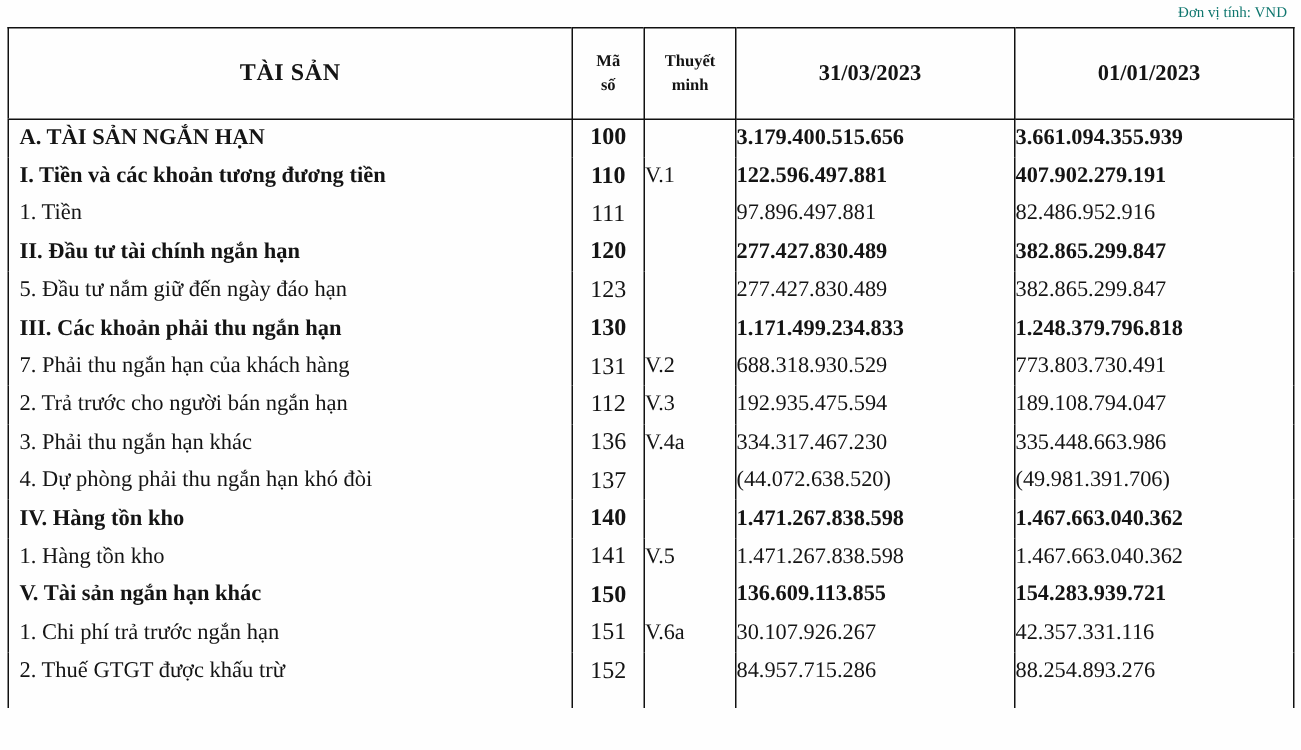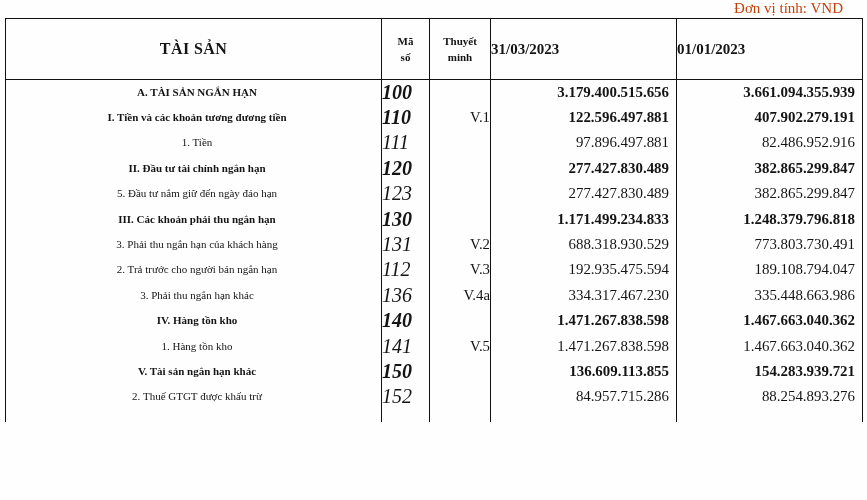--- a/index.html
+++ b/index.html
@@ -21,25 +21,25 @@
     position: relative;
     width: 867px;
     height: 500px;
     background: #fefefe;
   }
 
   
   .unit-caption {
     position: absolute;
     top: 0px;
-    right: 24px;
-    font-size: 15px;
+    right: 9px;
+    font-size: 10px;
     line-height: 17px;
     white-space: nowrap;
-    color: #c2410c;
+    color: #0f766e;
   }
 
   
   .sheet {
     position: absolute;
     left: 5px;
     top: 18px;
     width: 857px;
     border-collapse: collapse;
     table-layout: fixed;
@@ -64,41 +64,41 @@
   
   thead tr { height: 61px; }
   thead th {
     border-bottom: 1.6px solid #111;
     font-weight: bold;
     font-size: 15.5px;
     line-height: 16.5px;
   }
   th.h-name { text-align: center; font-size: 16px; letter-spacing: .4px; }
   th.h-code, th.h-note { text-align: center; font-size: 11px; }
-  th.h-val  { text-align: left; padding-right: 7px; font-size: 15px; }
+  th.h-val  { text-align: center; padding-right: 7px; font-size: 15px; }
 
   
   tbody tr { height: 25.4px; }
   td.t-name {
-    text-align: center;
+    text-align: left;
     padding-left: 7px;
-    font-size: 11px;
+    font-size: 15px;
     line-height: 19px;
     white-space: nowrap;
   }
   td.t-code {
-    font-size: 20px;
-    font-style: italic;
+    text-align: center;
+    font-size: 16px;
   }
   td.t-note {
-    text-align: right;
+    text-align: left;
     font-size: 14.8px;
   }
   td.t-val {
-    text-align: right;
+    text-align: left;
     padding-right: 7px;
     font-size: 14.9px;
     white-space: nowrap;
   }
   tr.is-bold td.t-name,
   tr.is-bold td.t-code,
   tr.is-bold td.t-val { font-weight: bold; }
 
   
   tbody tr.cut { height: 12px; }
@@ -171,40 +171,47 @@
           <td class="t-val">382.865.299.847</td>
         </tr>
         <tr class="is-bold">
           <td class="t-name">III. Các khoản phải thu ngắn hạn</td>
           <td class="t-code">130</td>
           <td class="t-note"></td>
           <td class="t-val">1.171.499.234.833</td>
           <td class="t-val">1.248.379.796.818</td>
         </tr>
         <tr>
-          <td class="t-name">3. Phải thu ngắn hạn của khách hàng</td>
+          <td class="t-name">7. Phải thu ngắn hạn của khách hàng</td>
           <td class="t-code">131</td>
           <td class="t-note">V.2</td>
           <td class="t-val">688.318.930.529</td>
           <td class="t-val">773.803.730.491</td>
         </tr>
         <tr>
           <td class="t-name">2. Trả trước cho người bán ngắn hạn</td>
           <td class="t-code">112</td>
           <td class="t-note">V.3</td>
           <td class="t-val">192.935.475.594</td>
           <td class="t-val">189.108.794.047</td>
         </tr>
         <tr>
           <td class="t-name">3. Phải thu ngắn hạn khác</td>
           <td class="t-code">136</td>
           <td class="t-note">V.4a</td>
           <td class="t-val">334.317.467.230</td>
           <td class="t-val">335.448.663.986</td>
         </tr>
+        <tr>
+          <td class="t-name">4. Dự phòng phải thu ngắn hạn khó đòi</td>
+          <td class="t-code">137</td>
+          <td class="t-note"></td>
+          <td class="t-val">(44.072.638.520)</td>
+          <td class="t-val">(49.981.391.706)</td>
+        </tr>
         <tr class="is-bold">
           <td class="t-name">IV. Hàng tồn kho</td>
           <td class="t-code">140</td>
           <td class="t-note"></td>
           <td class="t-val">1.471.267.838.598</td>
           <td class="t-val">1.467.663.040.362</td>
         </tr>
         <tr>
           <td class="t-name">1. Hàng tồn kho</td>
           <td class="t-code">141</td>
@@ -213,20 +220,27 @@
           <td class="t-val">1.467.663.040.362</td>
         </tr>
         <tr class="is-bold">
           <td class="t-name">V. Tài sản ngắn hạn khác</td>
           <td class="t-code">150</td>
           <td class="t-note"></td>
           <td class="t-val">136.609.113.855</td>
           <td class="t-val">154.283.939.721</td>
         </tr>
         <tr>
+          <td class="t-name">1. Chi phí trả trước ngắn hạn</td>
+          <td class="t-code">151</td>
+          <td class="t-note">V.6a</td>
+          <td class="t-val">30.107.926.267</td>
+          <td class="t-val">42.357.331.116</td>
+        </tr>
+        <tr>
           <td class="t-name">2. Thuế GTGT được khấu trừ</td>
           <td class="t-code">152</td>
           <td class="t-note"></td>
           <td class="t-val">84.957.715.286</td>
           <td class="t-val">88.254.893.276</td>
         </tr>
         <tr class="cut">
           <td></td>
           <td></td>
           <td></td>

